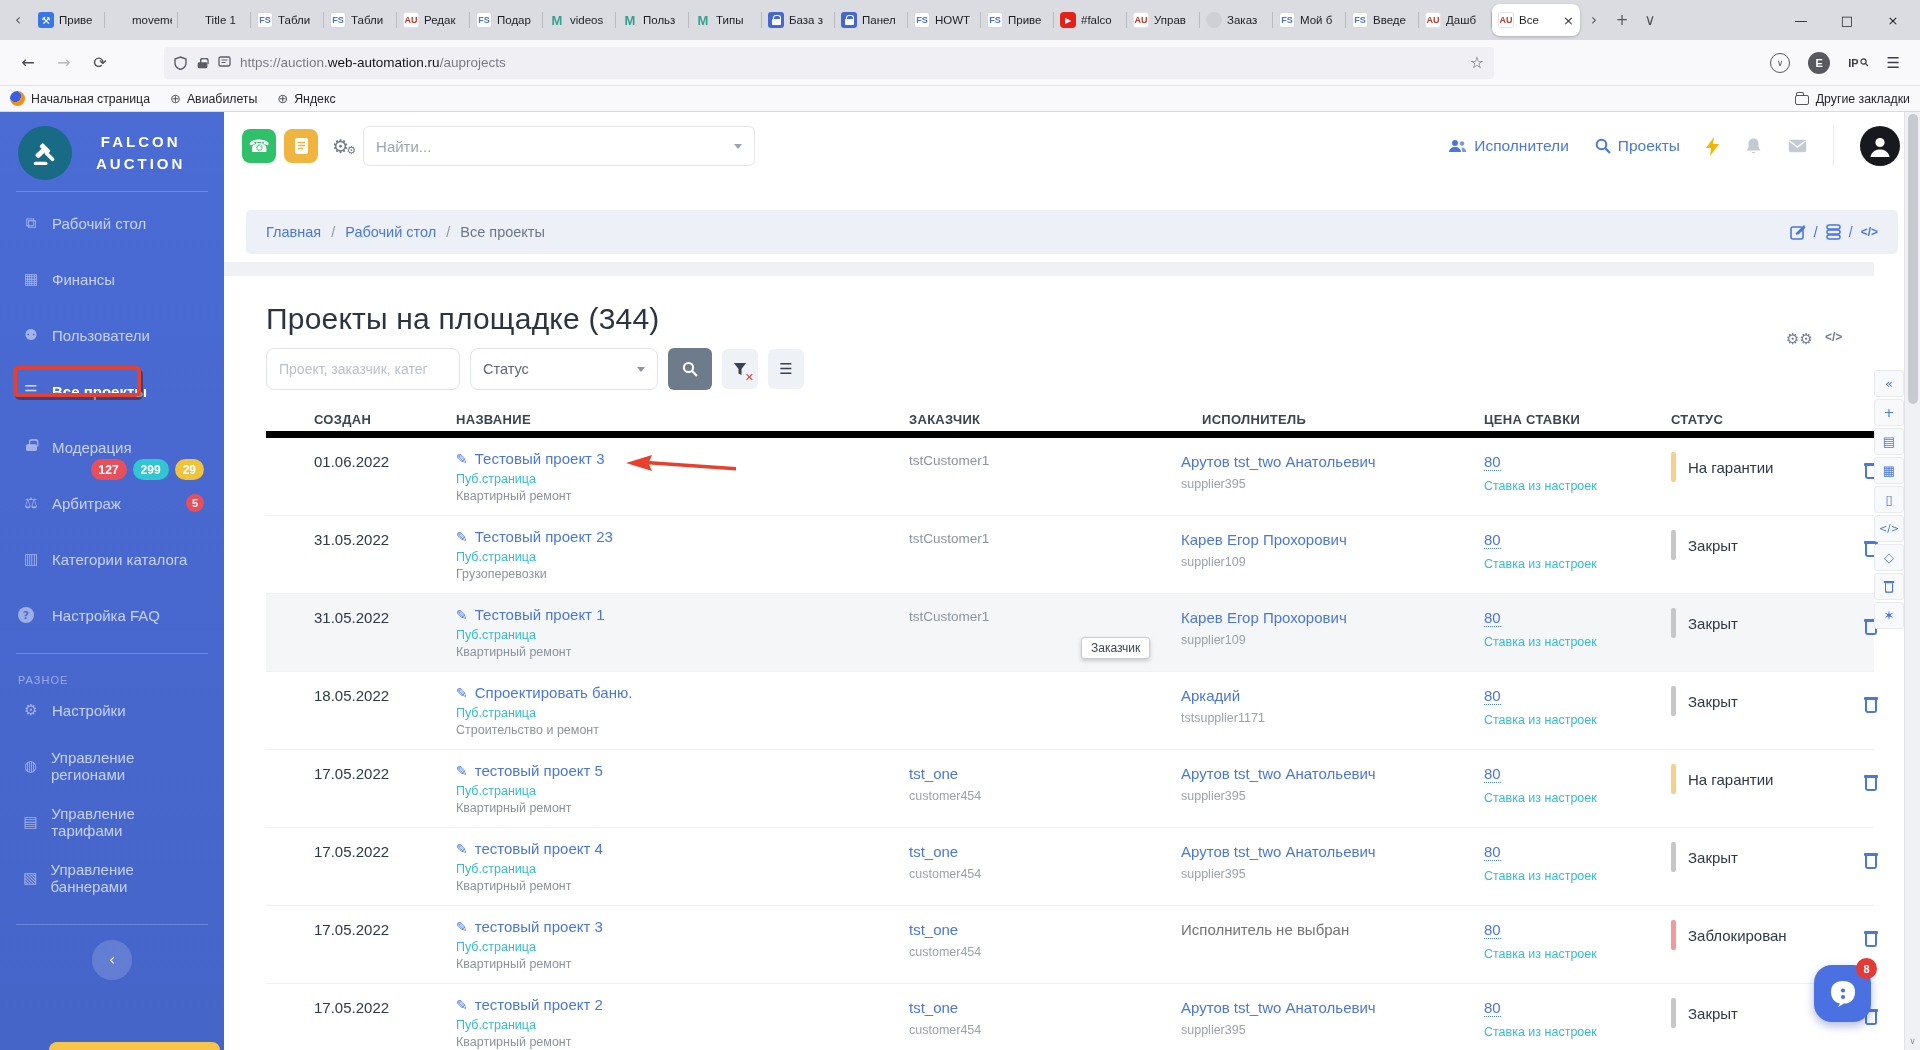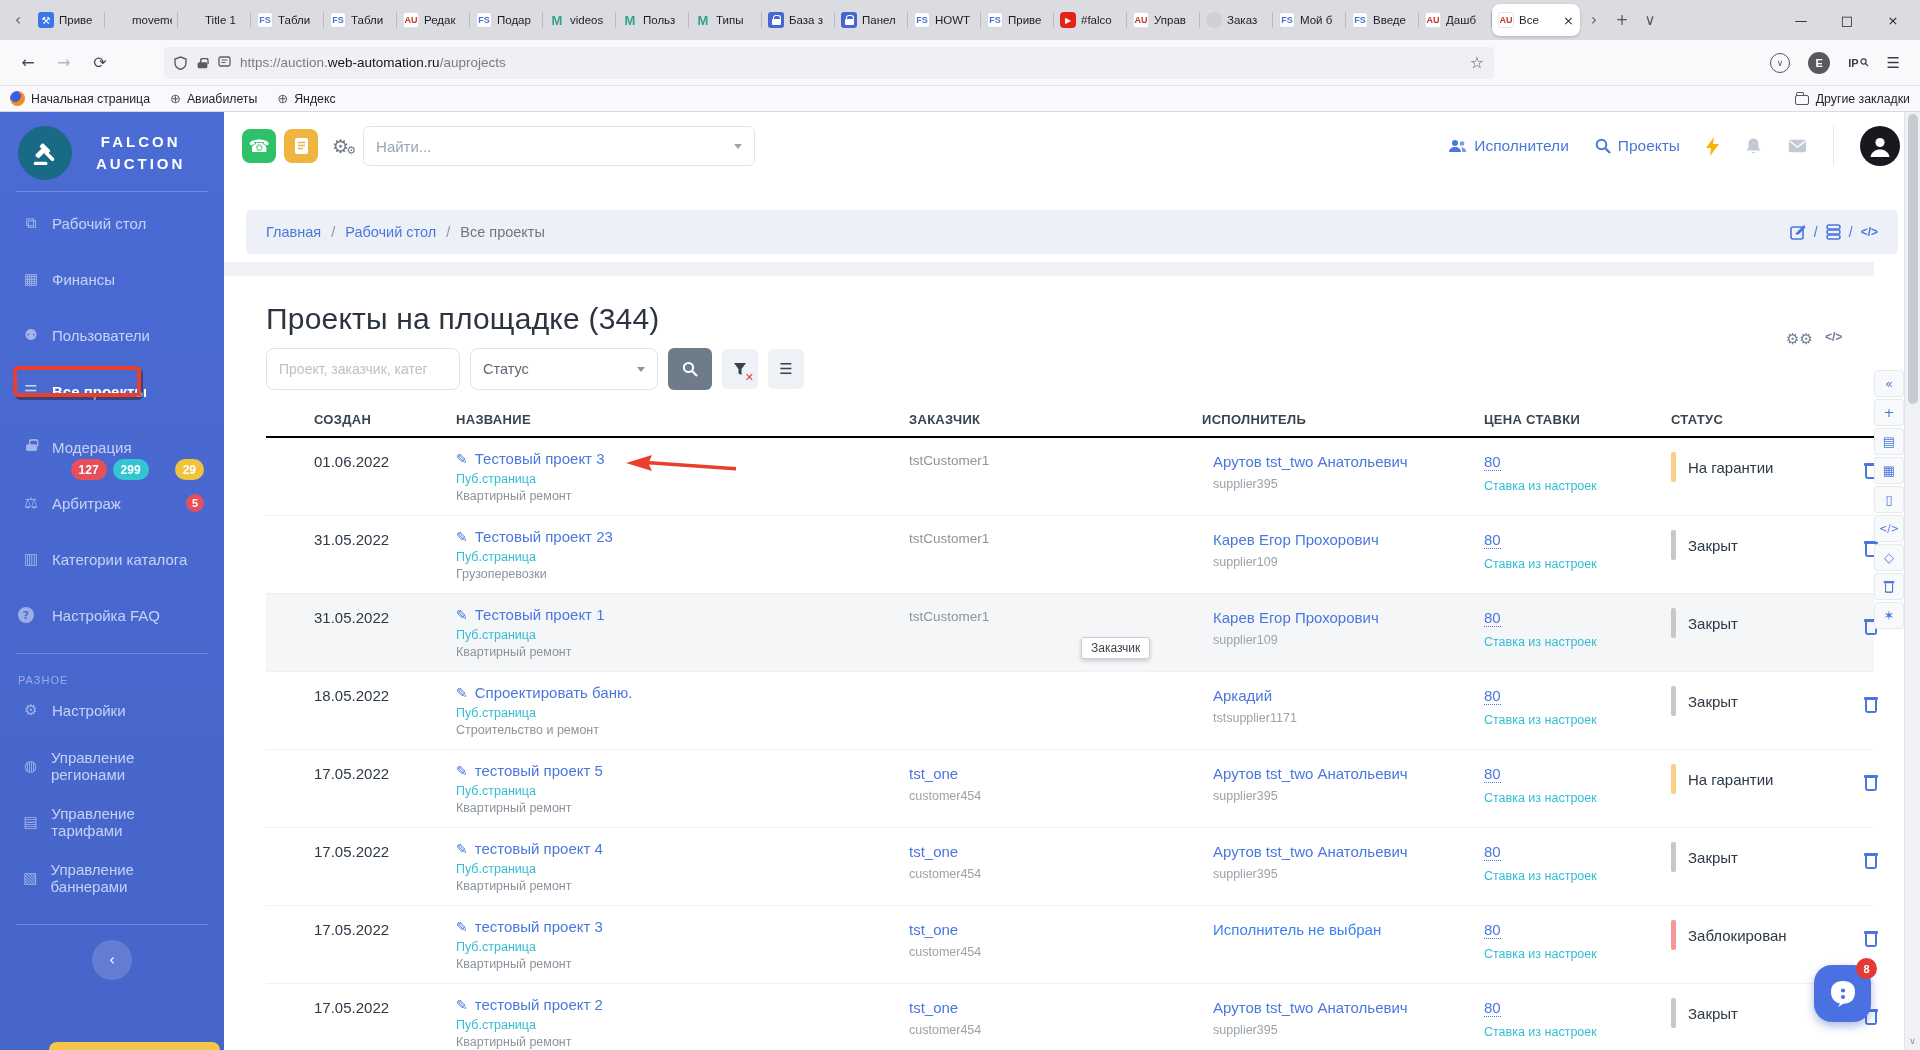--- a/index.html
+++ b/index.html
@@ -95,40 +95,40 @@
   .page-actions{position:absolute;left:1562px;top:120px;display:flex;gap:12px;color:#6f7d9a;font-size:15px}
   .filter-row{margin-top:12px;display:flex;align-items:center;gap:10px}
   .f-input{width:194px;height:42px;border:1px solid #dfe3e8;border-radius:8px;padding:0 12px;font-size:14px;color:#2e3946;outline:none}
   .f-input::placeholder{color:#b9c2cb}
   .f-select{width:188px;height:42px;border:1px solid #dfe3e8;border-radius:8px;display:flex;align-items:center;padding:0 12px;color:#5c6773;font-size:14.5px;background:#fff;cursor:pointer}
   .f-select .car{margin-left:auto;width:0;height:0;border-left:4px solid transparent;border-right:4px solid transparent;border-top:5px solid #8a94a0}
   .btn-search{width:44px;height:42px;background:#6e7b8a;border-radius:6px;display:flex;align-items:center;justify-content:center;cursor:pointer;border:none}
   .btn-lite{width:36px;height:40px;background:#eef1f5;border-radius:6px;display:flex;align-items:center;justify-content:center;cursor:pointer;border:none;color:#39434e;position:relative}
   .fx{position:absolute;right:4px;bottom:5px;color:#e43b3b;font-size:11px;font-weight:700}
   
-  .thead{margin-top:22px;height:26px;position:relative;border-bottom:2px solid #000000;font-size:13px;font-weight:700;color:#3a4550;letter-spacing:.3px}
+  .thead{margin-top:22px;height:26px;position:relative;border-bottom:7px solid #000000;font-size:13px;font-weight:700;color:#3a4550;letter-spacing:.3px}
   .thead span{position:absolute;top:0}
   .col-date{left:48px}.col-name{left:190px}.col-cust{left:643px}.col-exec{left:936px}.col-price{left:1218px}.col-status{left:1405px}
   .trow{position:relative;height:78px;border-bottom:1px solid #eef0f2}
   .trow.shaded{background:#f5f6f8}
   .c-date{position:absolute;left:48px;top:15px;font-size:15px;color:#2e3946}
   .c-name{position:absolute;left:190px;top:12px;width:430px}
   .nline{display:flex;align-items:center;gap:7px}
   .edit-ic{color:#4a77dd;font-size:14px;cursor:pointer}
   .plink{color:#4a77dd;font-size:15px;text-decoration:none;cursor:pointer}
   .pub{display:block;color:#32bdd3;font-size:12.5px;margin-top:5px;text-decoration:none;cursor:pointer}
   .cat{color:#8b949c;font-size:12.5px;margin-top:3px}
   .arrow-ann{position:absolute;left:168px;top:3px;display:none}
   .c-cust{position:absolute;left:643px;top:15px;width:220px}
   .cust-name{font-size:13.5px;color:#8b949c}
   .cust-name.link,.exec-name.link{color:#4a77dd;font-size:15px;cursor:pointer}
   .sub{color:#9aa3ab;font-size:12.5px;margin-top:7px}
   .tooltip{position:absolute;left:172px;top:28px;background:#fff;border:1px solid #c8cdd3;border-radius:3px;padding:3px 9px;font-size:12px;color:#3c454e;box-shadow:0 2px 4px rgba(0,0,0,.18);display:none;white-space:nowrap}
-  .c-exec{position:absolute;left:947px;top:15px;width:290px}
-  .exec-name{font-size:15px;color:#3b82f6}
+  .c-exec{position:absolute;left:915px;top:15px;width:290px}
+  .exec-name{font-size:15px;color:#737373}
   .c-price{position:absolute;left:1218px;top:15px}
   .price-link{color:#4a77dd;font-size:15px;border-bottom:1px dotted #4a77dd;cursor:pointer}
   .price-sub{display:block;color:#32bdd3;font-size:12.5px;margin-top:9px;text-decoration:none;cursor:pointer}
   .c-status{position:absolute;left:1405px;top:14px;display:flex;align-items:center;gap:12px}
   .stbar{width:5px;height:30px;border-radius:2px}
   .st-yellow{background:#f8cf87}.st-gray{background:#c7c7c7}.st-red{background:#f3989b}
   .st-label{font-size:15px;color:#2e3946}
   .c-trash{position:absolute;left:1598px;top:24px;cursor:pointer}
   .trash-ic{display:inline-block;width:14px;height:17px;position:relative}
   .trash-ic::before{content:'';position:absolute;top:4px;left:1px;right:1px;bottom:0;border:2px solid #4a77dd;border-top:none;border-radius:0 0 3px 3px}
@@ -370,21 +370,21 @@
     <span class="ic g">☰</span>
     <span class="lbl">Все проекты</span>
   </div>
 
   <div class="side-item">
     <span class="ic g"><span class="css-lock" style="transform:scale(.85)"></span></span>
     <span class="lbl">Модерация</span>
   <span class="badge-row">
             <span class="pill" style="background: rgb(231, 80, 90);">127</span>
             <span class="pill" style="background: rgb(50, 197, 210);">299</span>
-            <span class="pill" style="background: rgb(240, 195, 60); margin-left: 20px;">29</span>
+            <span class="pill" style="background: rgb(240, 195, 60);">29</span>
           </span>
         </div>
 
   <div class="side-item">
     <span class="ic g">⚖</span>
     <span class="lbl">Арбитраж</span>
   <span class="mini-badge" style="background: rgb(231, 80, 90);">5</span>
         </div>
 
   <div class="side-item">

